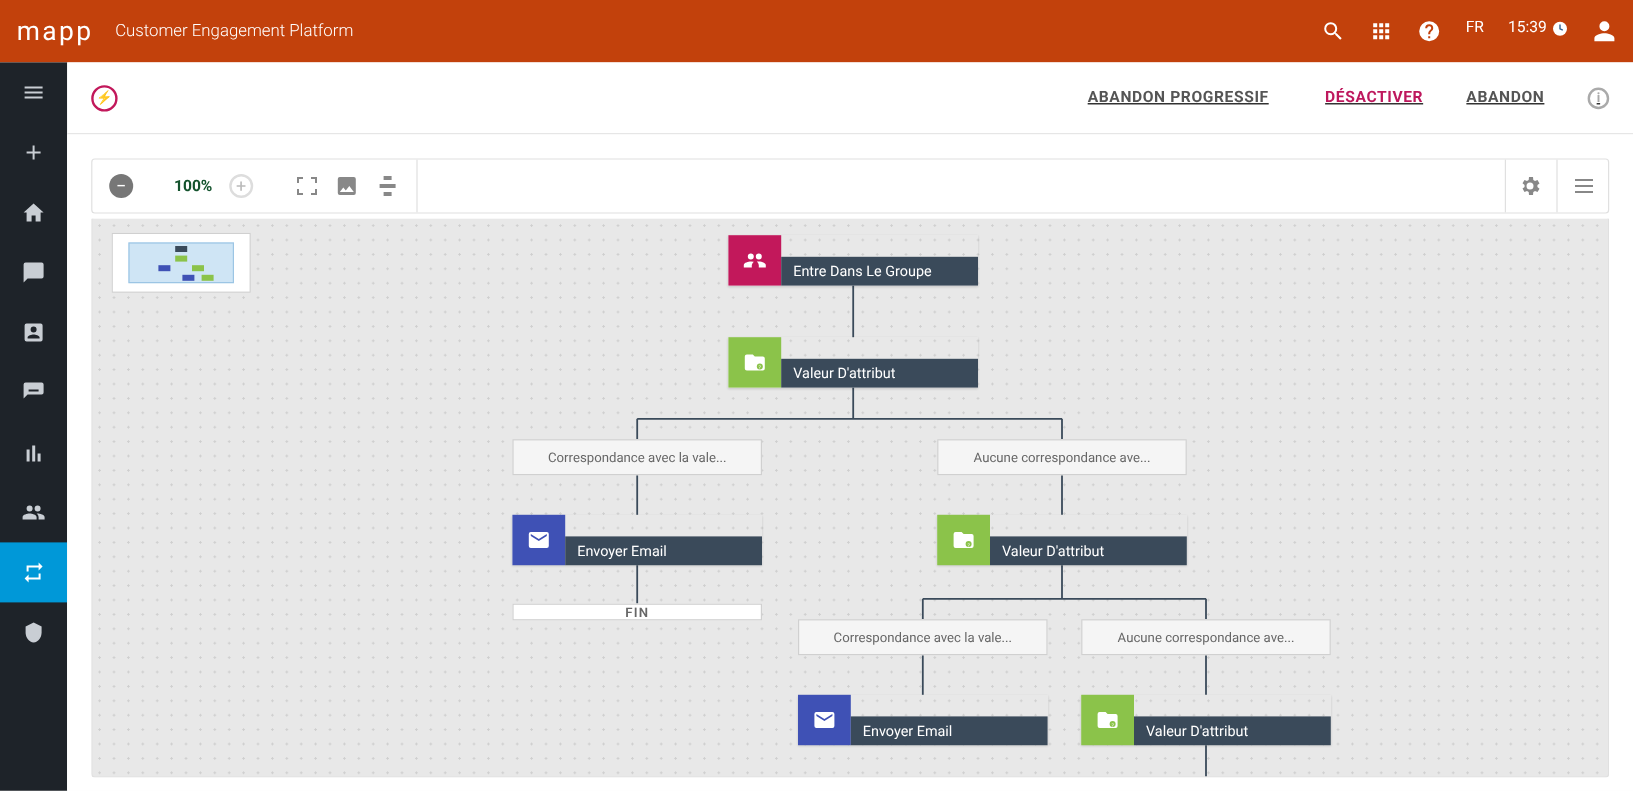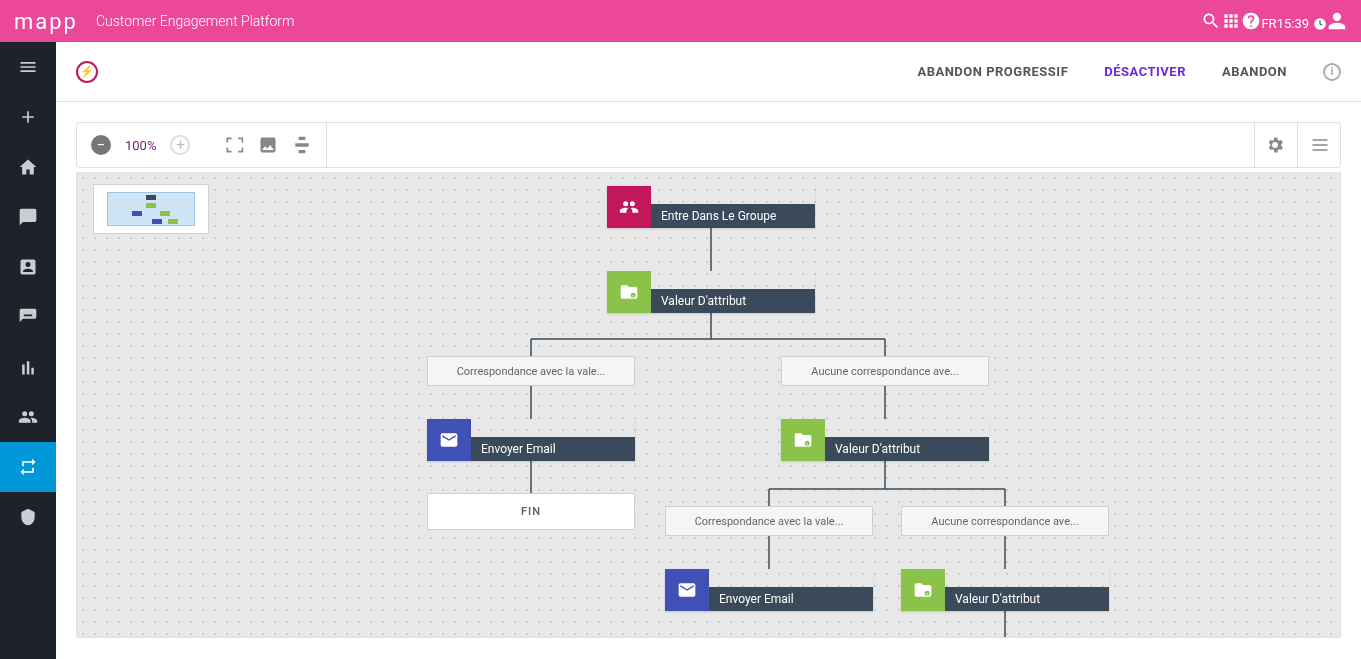--- a/index.html
+++ b/index.html
@@ -1,71 +1,71 @@
 <!DOCTYPE html>
 <html><head>
 <meta charset="utf-8">
 <style>
   * { box-sizing: border-box; margin: 0; padding: 0; }
   body { font-family: -apple-system, BlinkMacSystemFont, "Segoe UI", Roboto, Arial, sans-serif; background: #f5f5f5; width: 1361px; height: 659px; overflow: hidden; }
   
-  .topbar { height: 42px; background: #ec4899; color: #fff; display: flex; align-items: center; padding: 0 14px; }
+  .topbar { height: 52px; background: #c2410c; color: #fff; display: flex; align-items: center; padding: 0 14px; }
   .logo { font-size: 22px; font-weight: 400; letter-spacing: 2px; margin-right: 18px; }
   .platform-label { font-size: 14px; font-weight: 300; flex: 0 0 auto; }
   .topbar-spacer { flex: 1; }
-  .topbar-right { display: flex; align-items: flex-end; }
+  .topbar-right { display: flex; align-items: flex-start; gap: 20px; }
   .topbar-right .ic { width: 20px; height: 20px; display: flex; align-items: center; justify-content: center; cursor: pointer; fill: #fff; color: #fff; }
   .topbar-right .lang { font-size: 13px; cursor: pointer; }
   .topbar-right .clock { font-size: 13px; display: flex; align-items: center; gap: 4px; }
   
   .shell { display: flex; height: calc(659px - 42px); }
   .sidebar { width: 56px; background: #1e2329; display: flex; flex-direction: column; }
   .side-item { height: 50px; display: flex; align-items: center; justify-content: center; cursor: pointer; color: #c9ced4; fill: #c9ced4; }
   .side-item.active { background: #0098d8; color: #fff; fill: #fff; }
   .side-item svg { width: 20px; height: 20px; }
   
   .main { flex: 1; background: #fff; display: flex; flex-direction: column; overflow: hidden; }
   .pagehead { height: 60px; border-bottom: 1px solid #e0e0e0; display: flex; align-items: center; padding: 0 20px; }
   .page-icon { width: 22px; height: 22px; border: 2px solid #c2185b; border-radius: 50%; display: flex; align-items: center; justify-content: center; color: #c2185b; font-size: 11px; font-weight: bold; margin-right: 10px; }
   .page-title { font-size: 24px; font-weight: 300; color: #333; flex: 0 0 auto; }
   .pagehead-spacer { flex: 1; }
-  .head-actions { display: flex; align-items: center; gap: 36px; }
+  .head-actions { display: flex; align-items: center; gap: 36px; text-decoration: underline; }
   .head-btn { font-size: 13px; font-weight: 700; letter-spacing: 0.5px; color: #555; cursor: pointer; }
-  .head-btn.primary { color: #6d28d9; }
+  .head-btn.primary { color: #be185d; margin-left: 11px; }
   .info-ic { width: 18px; height: 18px; border: 2px solid #aaa; border-radius: 50%; display:flex;align-items:center;justify-content:center;color:#aaa;font-size:11px;font-weight:bold;cursor:pointer;}
   
   .canvas-wrap { flex: 1; padding: 20px; background: #fff; overflow: hidden; }
   .canvas-toolbar-row { display: flex; height: 46px; border: 1px solid #e0e0e0; border-radius: 3px; margin-bottom: 4px; }
   .tb-left { display: flex; align-items: center; gap: 14px; padding: 0 14px; border-right: 1px solid #e0e0e0; }
   .tb-mid { flex: 1; }
   .tb-right { display: flex; align-items: center; gap: 12px; padding: 0 10px; border-left: 1px solid #e0e0e0; }
   .tb-divider { width:1px; background:#e0e0e0; height:100%; }
   .zoom-btn { width:20px;height:20px;border-radius:50%;display:flex;align-items:center;justify-content:center;font-size:15px;cursor:pointer; }
   .zoom-btn.dark { background:#777;color:#fff; }
   .zoom-btn.light { color:#bbb;border:2px solid #ddd; }
-  .zoom-val { font-size:13px;font-weight:400;color:#701a75; }
+  .zoom-val { font-size:13px;font-weight:700;color:#14532d;margin-left:20px; }
   .tool-ic { width:20px;height:20px;fill:#888;color:#888;cursor:pointer;display:flex;align-items:center;justify-content:center; }
   
   .canvas { position: relative; height: 466px; background: #e8e8e8; background-image: radial-gradient(#cfcfcf 1px, transparent 1px); background-size: 12px 12px; border: 1px solid #e0e0e0; border-top:none; border-radius: 0 0 3px 3px; overflow:hidden; }
   .minimap { position:absolute; top:12px; left:16px; width:116px; height:50px; background:#fff; border:1px solid #d0d0d0; display:flex; align-items:center; justify-content:center; cursor:pointer; }
   .minimap-inner { width:88px; height:34px; background:#cfe5f5; border:1px solid #9cc5e4; position:relative; }
   .mm-dot { position:absolute; width:10px; height:5px; background:#3a4a5a; }
   
   svg.links { position:absolute; top:0; left:0; width:100%; height:100%; pointer-events:none; }
   svg.links line { stroke:#3a4a5a; stroke-width:1.5; }
   
   .node { position:absolute; display:flex; width:208px; height:42px; cursor:pointer; box-shadow:0 1px 2px rgba(0,0,0,.15); }
   .node .ic-box { width:44px; display:flex; align-items:center; justify-content:center; fill:#fff; }
   .node .lbl { flex:1; background:#3a4a5a; color:#fff; font-size:12px; display:flex; align-items:center; padding:12px 10px; line-height:1.2;margin-top:18px; }
   .node.magenta .ic-box { background:#c2185b; }
   .node.green .ic-box { background:#8bc34a; }
   .node.blue .ic-box { background:#3f51b5; }
   
   .tag { position:absolute; width:208px; height:30px; background:#f5f5f5; border:1px solid #d0d0d0; color:#666; font-size:11px; display:flex; align-items:center; justify-content:center; padding:0 8px; white-space:nowrap; overflow:hidden; text-overflow:ellipsis; cursor:pointer; }
-  .end-tag { position:absolute; width:208px; height:37px; background:#fff; border:1px solid #d0d0d0; color:#666; font-size:11px; font-weight:600; display:flex; align-items:center; justify-content:center; letter-spacing:1px; cursor:pointer; }
+  .end-tag { position:absolute; width:208px; height:14px; background:#fff; border:1px solid #d0d0d0; color:#666; font-size:11px; font-weight:600; display:flex; align-items:center; justify-content:center; letter-spacing:1px; cursor:pointer; }
 </style>
 </head>
 <body>
 
 <div class="topbar">
   <span class="logo">mapp</span>
   <span class="platform-label">Customer Engagement Platform</span>
   <div class="topbar-spacer"></div>
   <div class="topbar-right">
     <span class="ic">

